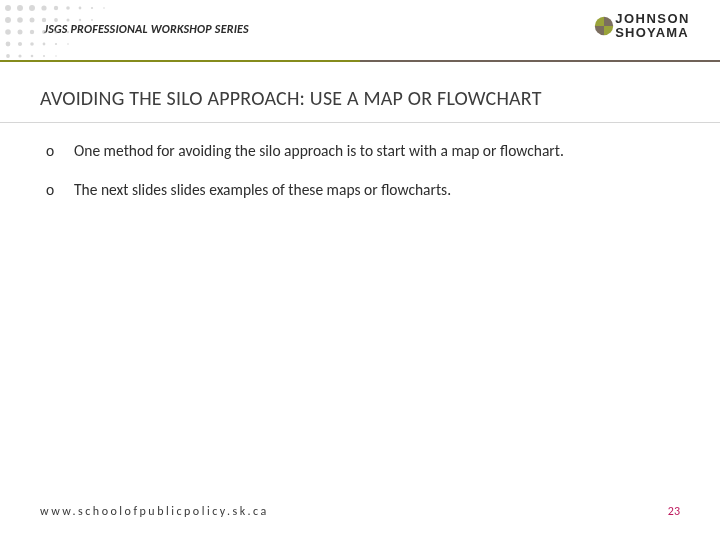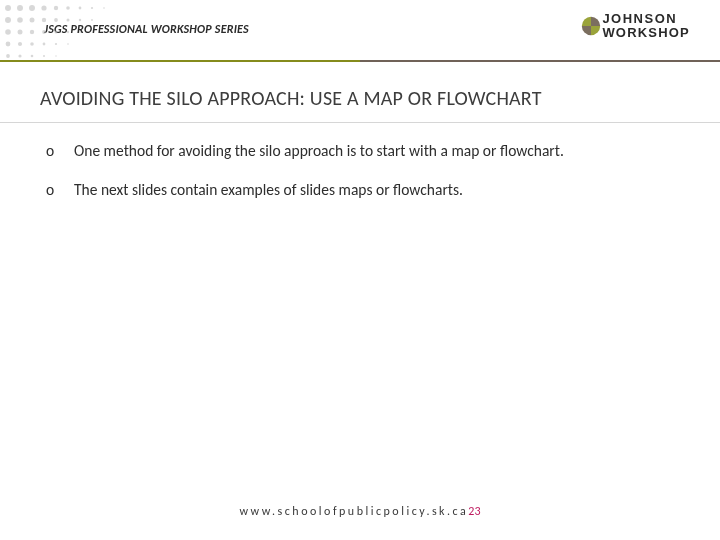--- a/index.html
+++ b/index.html
@@ -87,21 +87,21 @@
     width: 14px;
     flex-shrink: 0;
     text-align: left;
   }
   .footer {
     position: absolute;
     bottom: 22px;
     left: 40px;
     right: 40px;
     display: flex;
-    justify-content: center;
+    justify-content: space-between;
     align-items: flex-end;
     font-size: 12px;
   }
   .footer .url {
     letter-spacing: 2.5px;
     color: #3a3a3a;
   }
   .footer .page {
     color: #be185d;
     font-size: 12px;
@@ -158,40 +158,40 @@
         <g transform="translate(12,12)">
           <path d="M0,0 L0,-10 A10,10 0 0 1 10,0 Z" fill="#7b6e5f"></path>
           <path d="M0,0 L10,0 A10,10 0 0 1 0,10 Z" fill="#9aa33a"></path>
           <path d="M0,0 L0,10 A10,10 0 0 1 -10,0 Z" fill="#7b6e5f"></path>
           <path d="M0,0 L-10,0 A10,10 0 0 1 0,-10 Z" fill="#9aa33a"></path>
         </g>
       </svg>
     </span>
     <div class="logo-text">
       <div>JOHNSON</div>
-      <div class="line2">WORKSHOP</div>
+      <div class="line2">SHOYAMA</div>
     </div>
   </div>
 </div>
 
 <div class="divider-row">
   <div class="left"></div>
   <div class="right"></div>
 </div>
 
 <h1 class="slide-title">AVOIDING THE SILO APPROACH: USE A MAP OR FLOWCHART</h1>
 <div class="content-divider"></div>
 
 <div class="bullets">
   <div class="bullet">
     <span class="marker">o</span>
     <span>One method for avoiding the silo approach is to start with a map or flowchart.</span>
   </div>
   <div class="bullet">
     <span class="marker">o</span>
-    <span>The next slides contain examples of slides maps or flowcharts.</span>
+    <span>The next slides slides examples of these maps or flowcharts.</span>
   </div>
 </div>
 
 <div class="footer">
   <span class="url">www.schoolofpublicpolicy.sk.ca</span>
   <span class="page">23</span>
 </div>
 
 </body></html>

